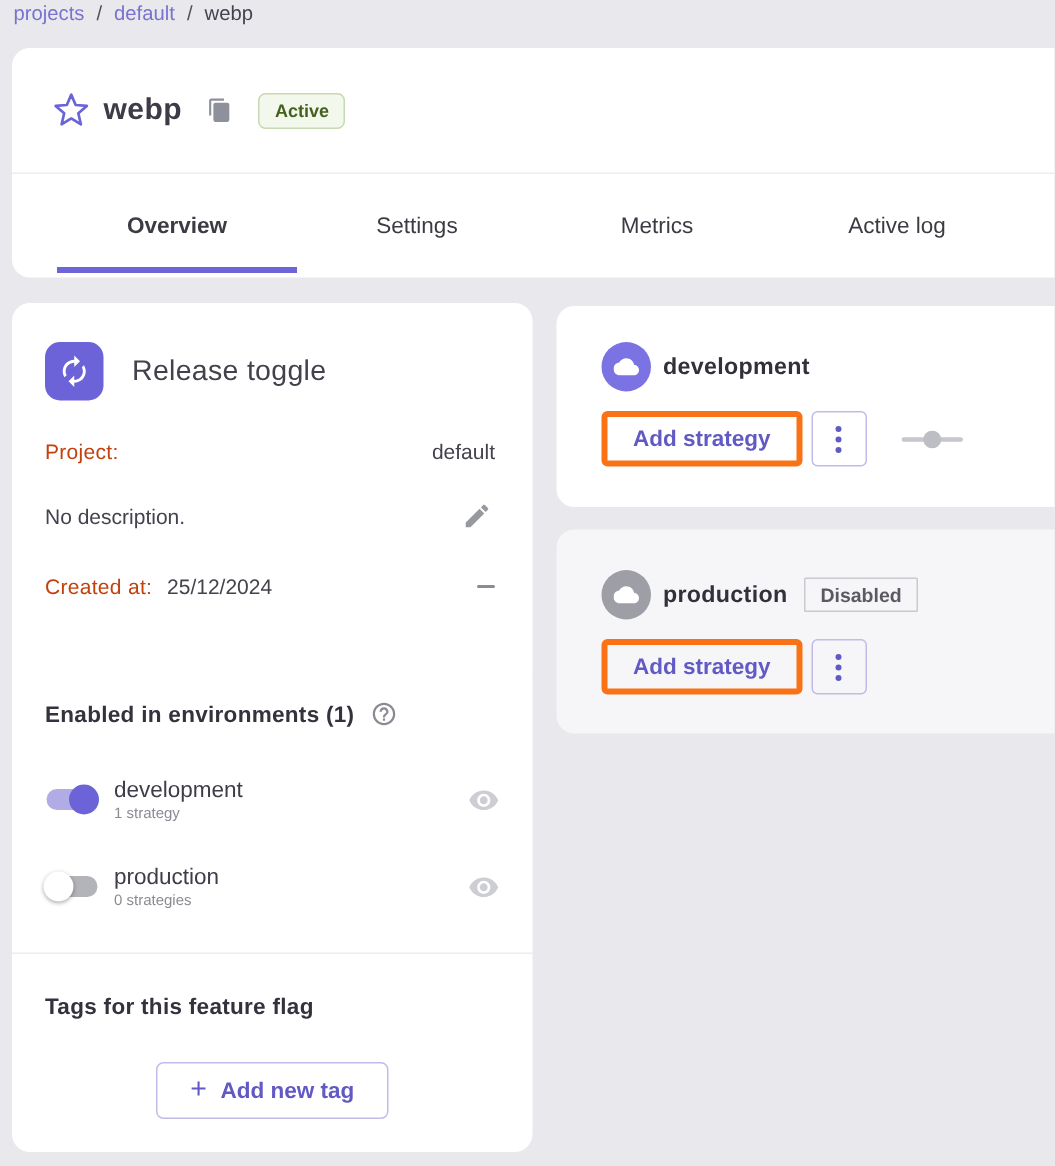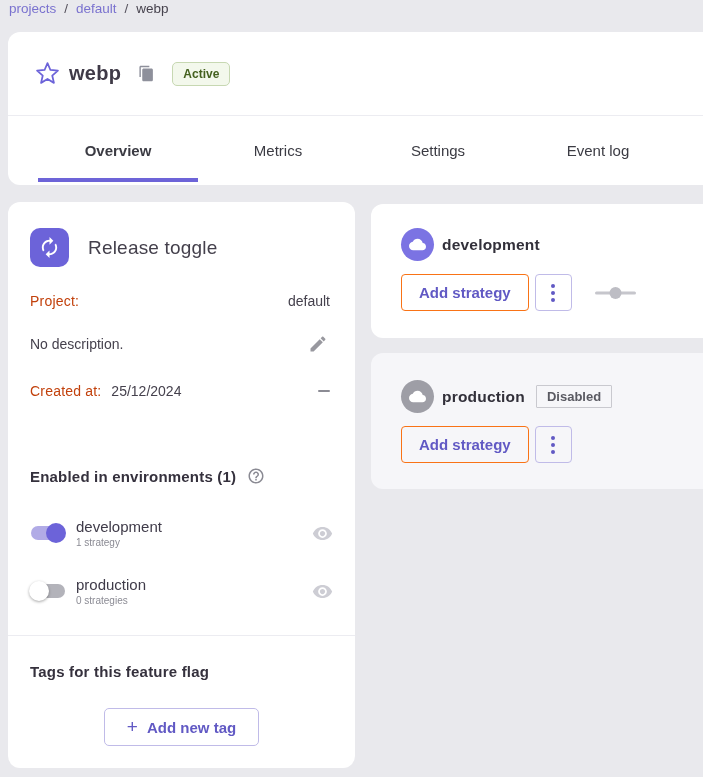--- a/index.html
+++ b/index.html
@@ -112,21 +112,21 @@
   .env-panel-name { font-size:15.5px; font-weight:bold; color:#32303a; margin-left:8px; letter-spacing:.2px; }
   .disabled-badge {
     margin-left:11px; font-size:13px; font-weight:bold; color:#5a5a62;
     border:1px solid #c9c9cf; border-radius:1px; padding:3px 10px; background:transparent;
   }
   .env-panel-actions { position:absolute; left:30px; display:flex; align-items:center; gap:6px; }
   .dev-card .env-panel-actions { top:70px; }
   .prod-card .env-panel-actions { top:73px; }
   .add-strategy-btn {
     height:37px; padding:0 17px; background:transparent;
-    border:1px solid #f97316; border-radius:4px;
+    border:4px solid #f97316; border-radius:4px;
     color:#6159c4; font-size:15px; font-weight:bold; cursor:pointer;
     font-family:"Liberation Sans", sans-serif;
   }
   .kebab-btn {
     width:37px; height:37px; border:1px solid #c0bbe8; border-radius:4px; background:transparent;
     display:flex; flex-direction:column; align-items:center; justify-content:center; gap:3px; cursor:pointer;
   }
   .kebab-btn i { width:4px; height:4px; border-radius:50%; background:#6159c4; display:block; }
   .strategy-connector { margin-left:17px; display:flex; align-items:center; }
 </style>
@@ -155,23 +155,23 @@
         <svg width="17" height="17" viewBox="0 0 24 24">
           <path fill="#8e909b" d="M16 1H4c-1.1 0-2 .9-2 2v14h2V3h12V1zm3 4H8c-1.1 0-2 .9-2 2v14c0 1.1.9 2 2 2h11c1.1 0 2-.9 2-2V7c0-1.1-.9-2-2-2z"></path>
         </svg>
       </button>
       <span class="status-badge">Active</span>
     </div>
     <div class="header-divider"></div>
 
     <div class="tabs">
       <button class="tab active">Overview</button>
+      <button class="tab">Settings</button>
       <button class="tab">Metrics</button>
-      <button class="tab">Settings</button>
-      <button class="tab">Event log</button>
+      <button class="tab">Active log</button>
     </div>
     <div class="tab-indicator"></div>
   </section>
 
   <section class="card details-card">
     <div class="type-row">
       <span class="type-icon">
         <svg width="23" height="23" viewBox="0 0 24 24">
           <path fill="#ffffff" d="M12 6v3l4-4-4-4v3c-4.42 0-8 3.58-8 8 0 1.57.46 3.03 1.24 4.26L6.7 14.8c-.45-.83-.7-1.79-.7-2.8 0-3.31 2.69-6 6-6zm6.76 1.74L17.3 9.2c.44.84.7 1.79.7 2.8 0 3.31-2.69 6-6 6v-3l-4 4 4 4v-3c4.42 0 8-3.58 8-8 0-1.57-.46-3.03-1.24-4.26z"></path>
         </svg>

